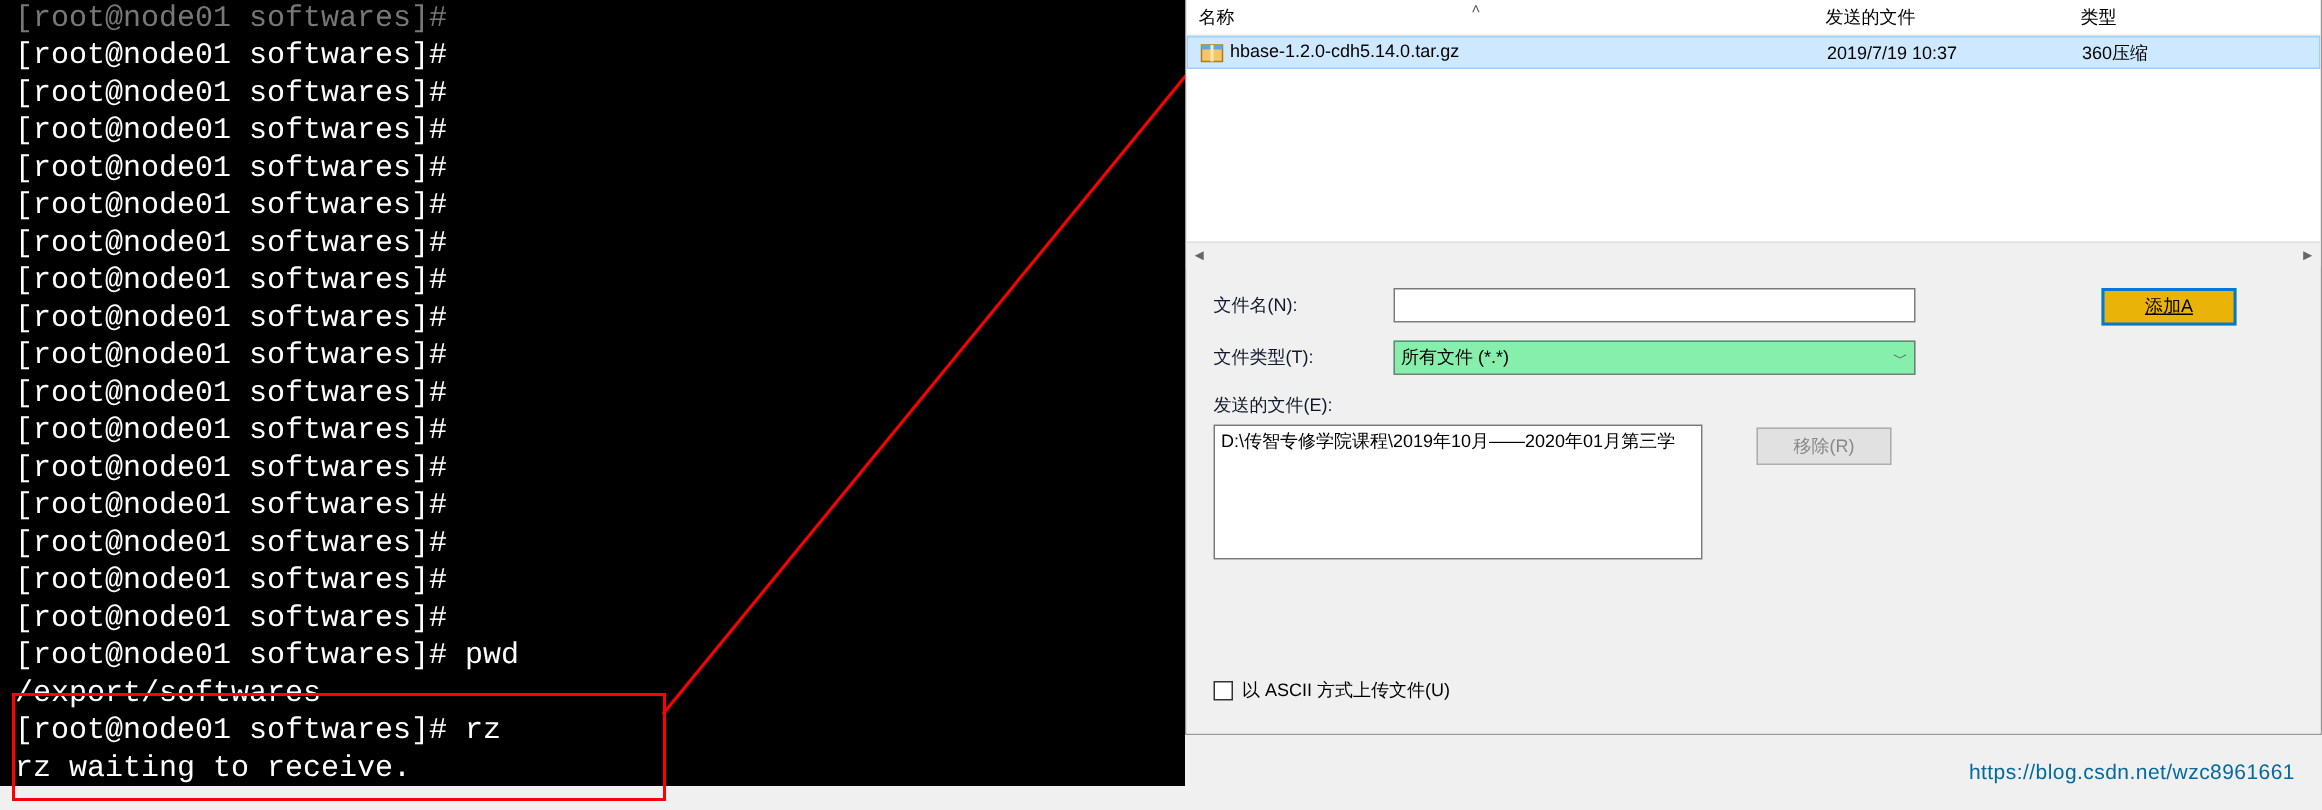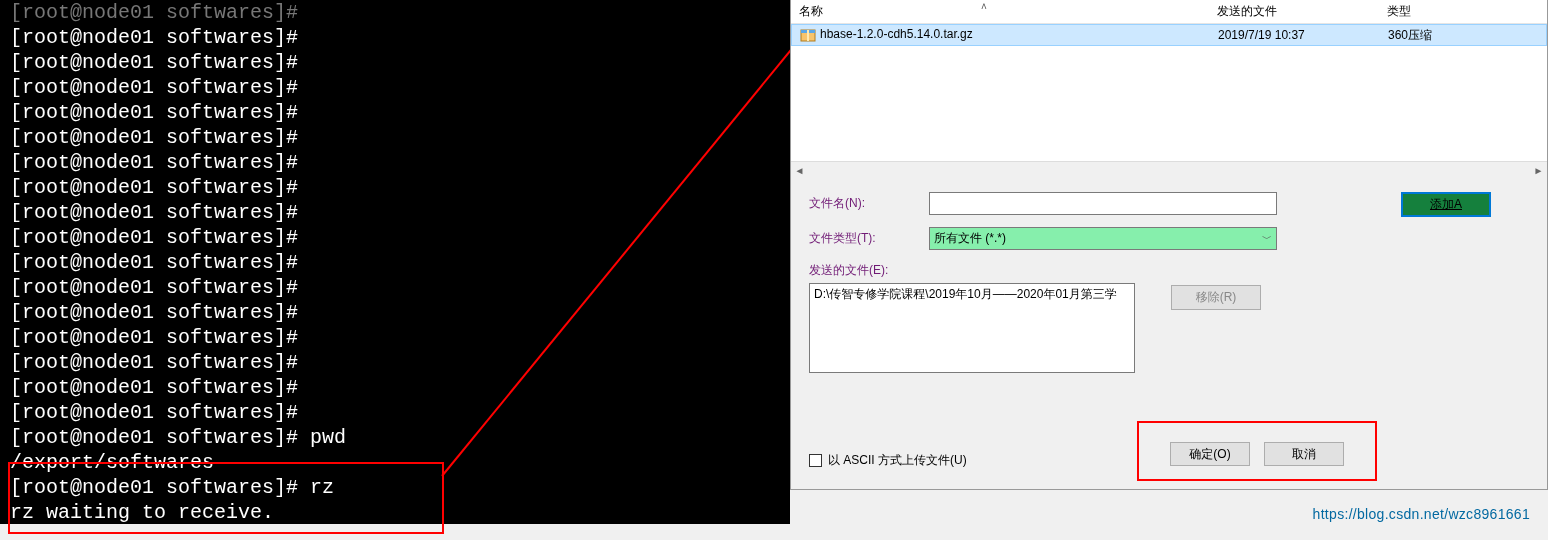--- a/index.html
+++ b/index.html
@@ -103,21 +103,21 @@
     position: relative;
   }
   .form-row {
     display:flex;
     align-items:center;
     margin-bottom: 12px;
   }
   .form-label {
     width: 120px;
     font-size:12px;
-    color:#701a75;
+    color:#0f172a;
   }
   .text-input {
     width: 348px; height: 23px;
     border:1px solid #7a7a7a;
     background:#fff;
     padding: 0 4px;
     font-size:12px;
   }
   .select-input {
     width: 348px; height: 23px;
@@ -130,21 +130,21 @@
   .select-caret { font-size:10px; color:#555; }
   .btn {
     width:90px; height:25px;
     background:#e1e1e1;
     border:1px solid #adadad;
     font-size:12px;
     display:flex; align-items:center; justify-content:center;
     color:#000;
   }
   .btn.disabled { color:#888; }
-  .btn.primary { border:2px solid #0078d7; background:#15803d; }
+  .btn.primary { border:2px solid #0078d7; background:#eab308; }
   .add-btn { position:absolute; right:56px; top:14px; }
   .remove-btn { margin-left: 36px; margin-top:2px;text-align:right; }
   .send-label { margin-bottom:4px; }
   .send-box {
     width:326px; height:90px;
     background:#fff;
     border:1px solid #7a7a7a;
     font-size:12px;
     padding:2px 4px;
     color:#000;
@@ -273,20 +273,16 @@
         <div>D:\传智专修学院课程\2019年10月——2020年01月第三学</div>
       </div>
       <div class="btn disabled remove-btn">移除(R)</div>
     </div>
 
     <div class="checkbox-row">
       <div class="chk"></div>
       <span>以 ASCII 方式上传文件(U)</span>
     </div>
 
-    <div class="ok-cancel-box">
-      <div class="btn">确定(O)</div>
-      <div class="btn">取消</div>
-    </div>
   </div>
 </div>
 
 <div class="watermark">https://blog.csdn.net/wzc8961661</div>
 
 </body></html>

